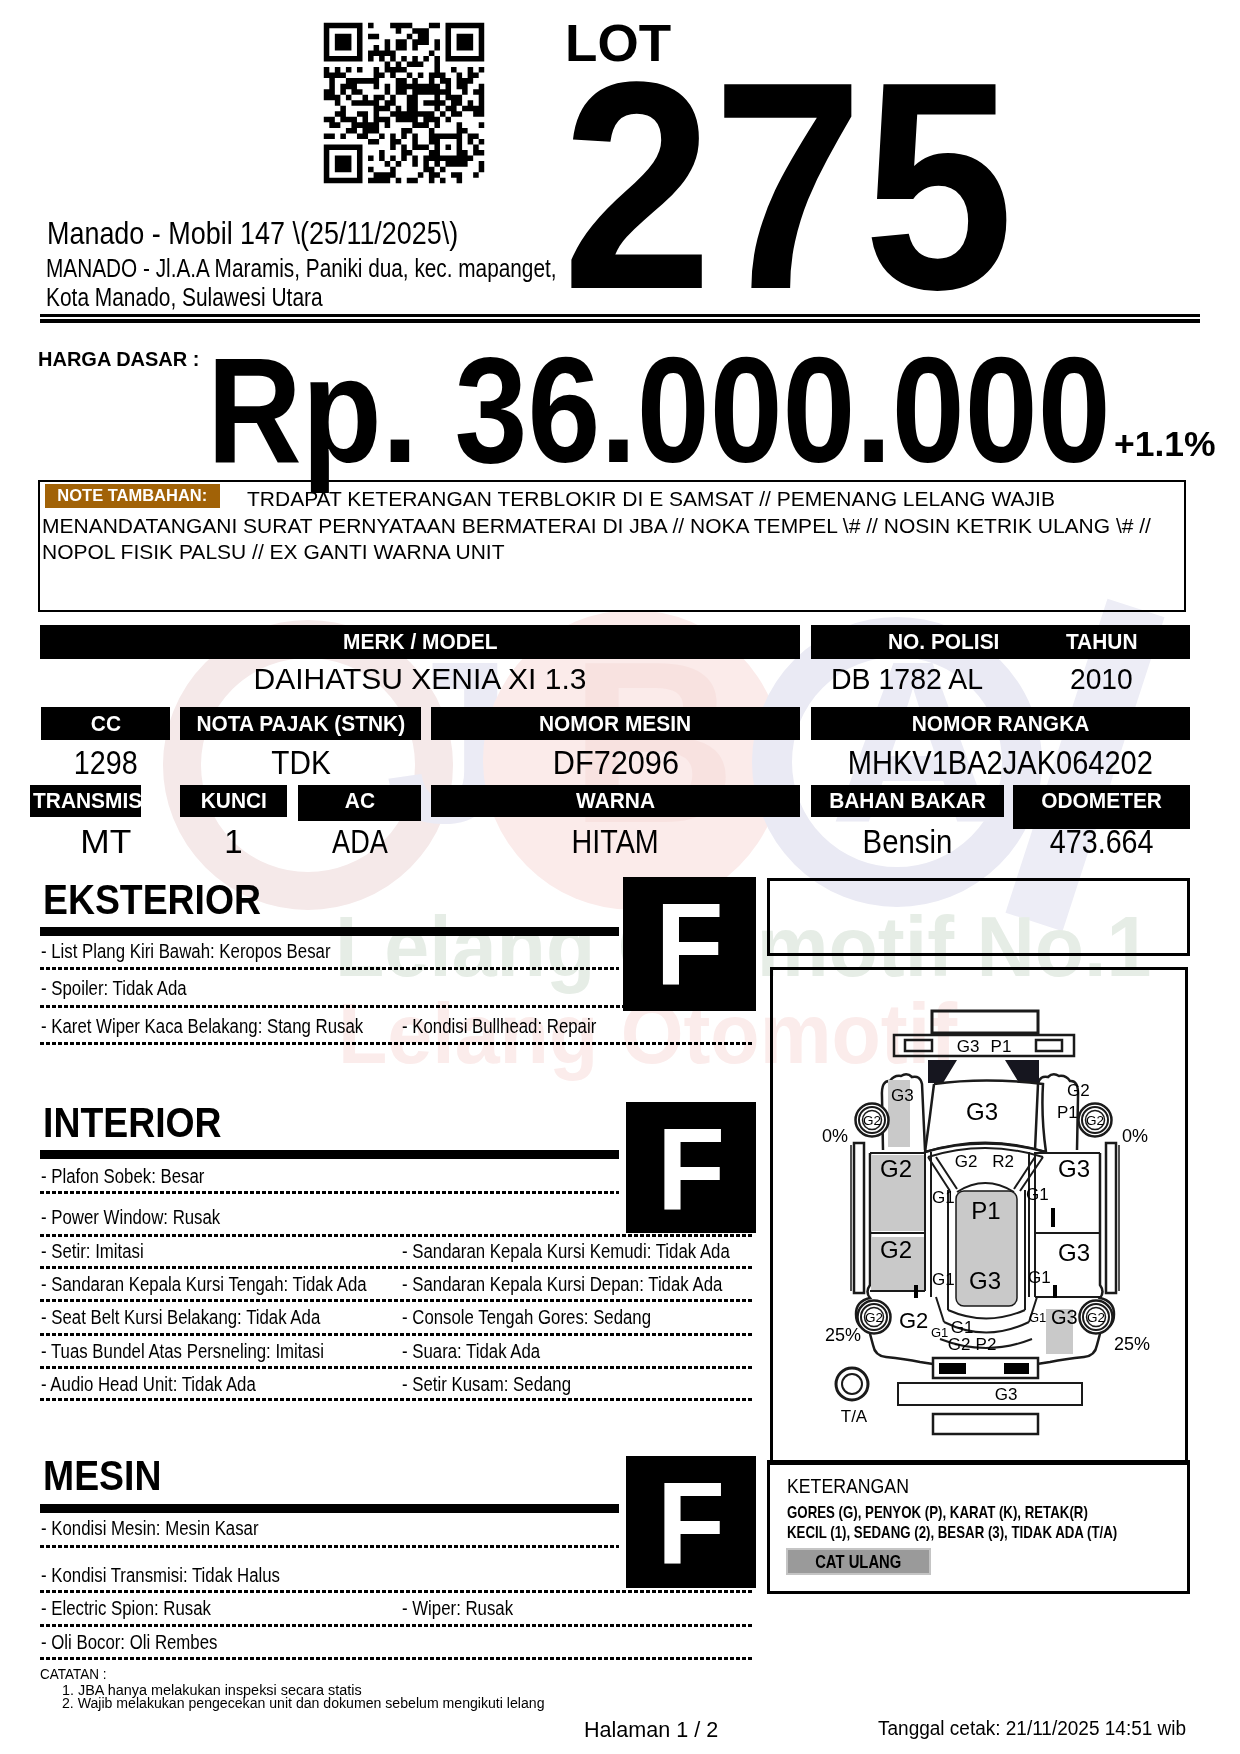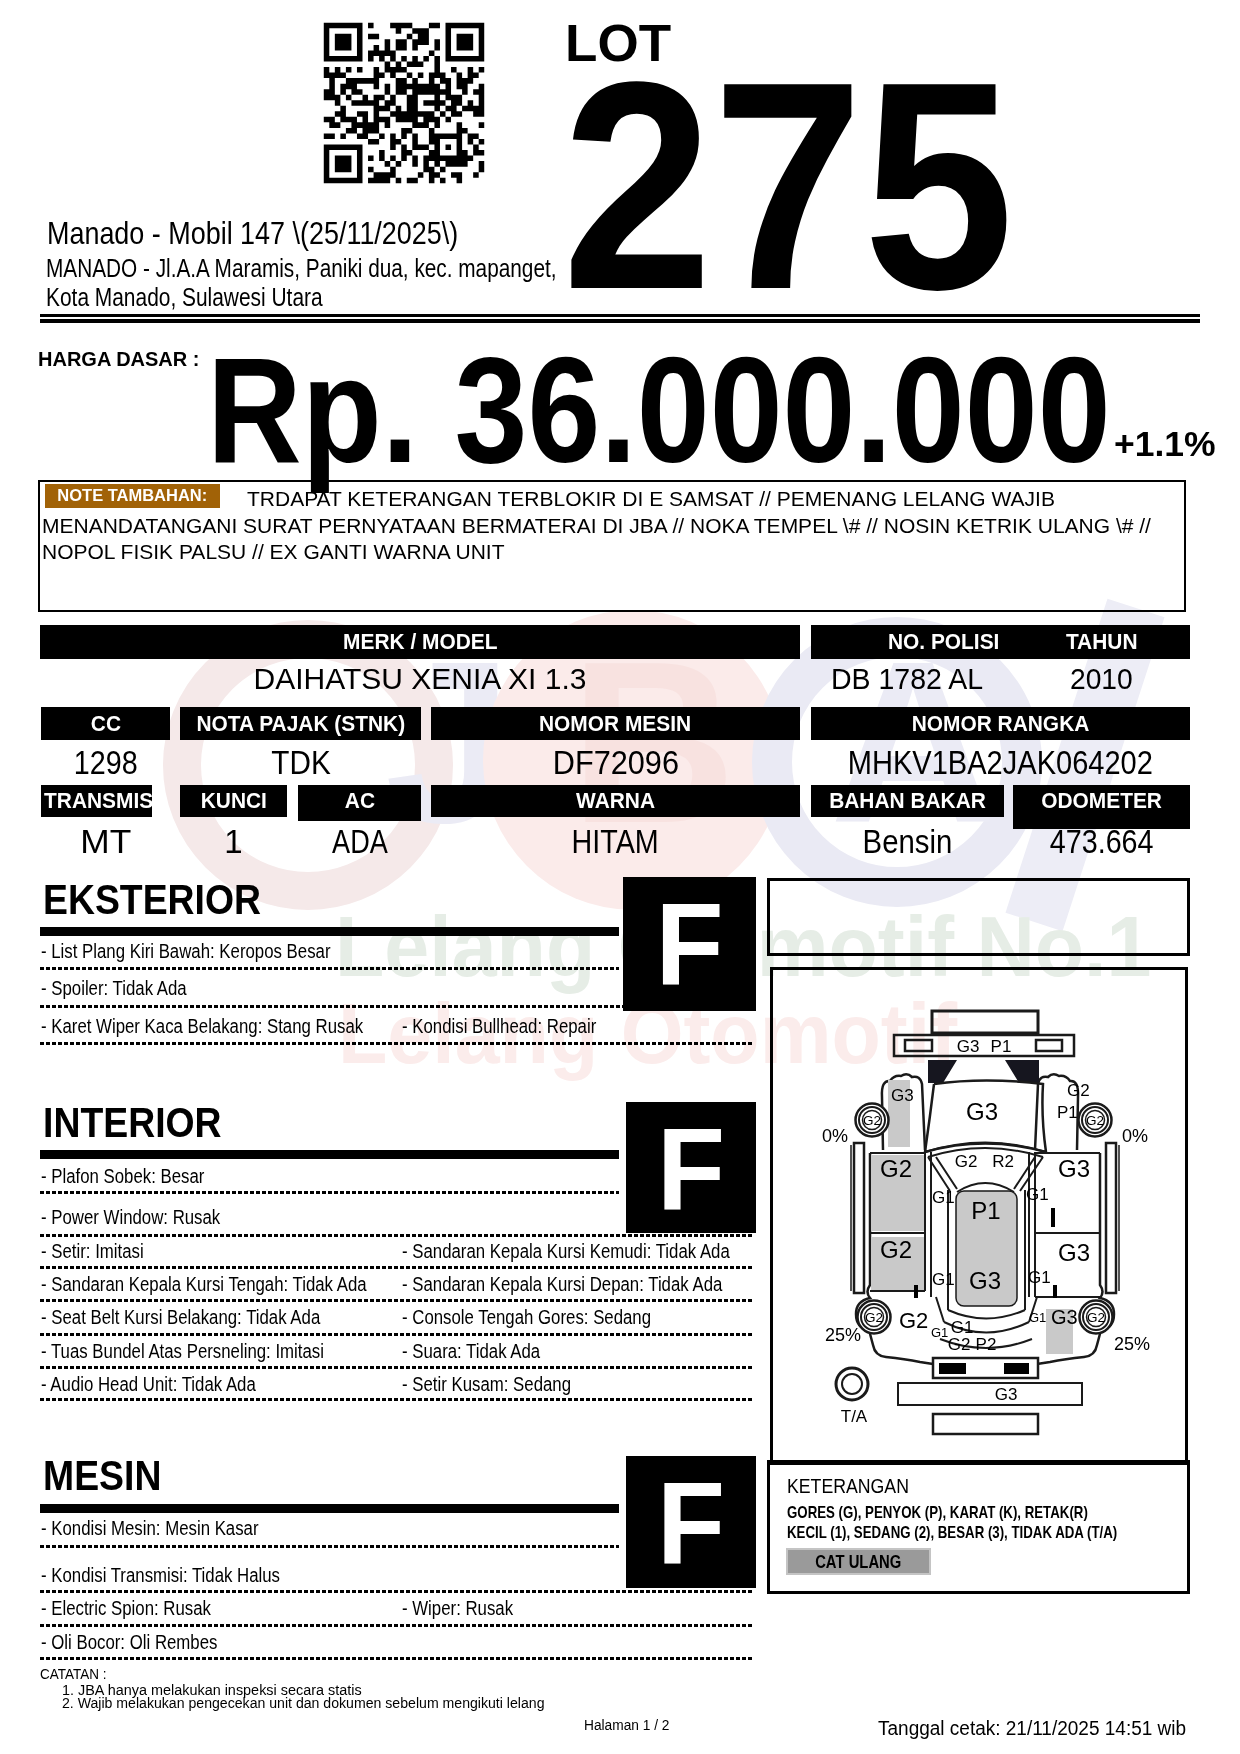--- a/index.html
+++ b/index.html
@@ -94,21 +94,21 @@
 <div class="hdr" style="left:811px;top:707px;width:379px;height:33px;line-height:33px;"><span>NOMOR RANGKA</span></div>
 
 <div class="val" style="left:41px;top:742px;width:129px;height:42px;line-height:42px;"><span style="transform:scaleX(0.87)">1298</span></div>
 
 <div class="val" style="left:180px;top:742px;width:241px;height:42px;line-height:42px;"><span style="transform:scaleX(0.90)">TDK</span></div>
 
 <div class="val" style="left:431px;top:742px;width:369px;height:42px;line-height:42px;"><span style="transform:scaleX(0.93)">DF72096</span></div>
 
 <div class="val" style="left:811px;top:742px;width:379px;height:42px;line-height:42px;"><span style="transform:scaleX(0.88)">MHKV1BA2JAK064202</span></div>
 
-<div class="hdr" style="left:41px;top:785px;width:111px;height:32px;line-height:32px;"><span>TRANSMISI</span></div>
+<div class="hdr" style="left:30px;top:785px;width:111px;height:32px;line-height:32px;"><span>TRANSMISI</span></div>
 
 <div class="hdr" style="left:180px;top:785px;width:107px;height:32px;line-height:32px;"><span>KUNCI</span></div>
 
 <div class="hdr" style="left:298px;top:785px;width:123px;height:36px;line-height:32px;"><span>AC</span></div>
 
 <div class="hdr" style="left:431px;top:785px;width:369px;height:32px;line-height:32px;"><span>WARNA</span></div>
 
 <div class="hdr" style="left:811px;top:785px;width:193px;height:32px;line-height:32px;"><span>BAHAN BAKAR</span></div>
 
 <div class="hdr" style="left:1013px;top:785px;width:177px;height:44px;line-height:32px;"><span>ODOMETER</span></div>
@@ -204,21 +204,21 @@
 
 <div class="item" style="left:41px;top:1631px;">- Oli Bocor: Oli Rembes</div>
 <div class="dot" style="left:40px;top:1657px;width:714px;"></div>
 
 <div class="abs" style="left:40px;top:1665px;font-size:15px;"><span class="sx" style="transform:scaleX(0.9)">CATATAN :</span></div>
 
 <div class="abs" style="left:62px;top:1681px;font-size:15.5px;"><span class="sx" style="transform:scaleX(0.93)">1. JBA hanya melakukan inspeksi secara statis</span></div>
 
 <div class="abs" style="left:62px;top:1694px;font-size:15.5px;"><span class="sx" style="transform:scaleX(0.91)">2. Wajib melakukan pengecekan unit dan dokumen sebelum mengikuti lelang</span></div>
 
-<div class="abs" style="left:584px;top:1717px;font-size:14px;"><span class="sx" style="transform:scaleX(0.98)">Halaman 1 / 2</span></div>
+<div class="abs" style="left:584px;top:1717px;font-size:22px;"><span class="sx" style="transform:scaleX(0.98)">Halaman 1 / 2</span></div>
 
 <div class="abs" style="left:878px;top:1717px;font-size:20px;"><span class="sx" style="transform:scaleX(0.95)">Tanggal cetak: 21/11/2025 14:51 wib</span></div>
 
 <div class="abs" style="left:767px;top:878px;width:417px;height:72px;border:3px solid #000;">
 
 
 </div>
 
 <div class="abs" style="left:770px;top:967px;width:412px;height:490px;border:3px solid #000;"></div>
 

